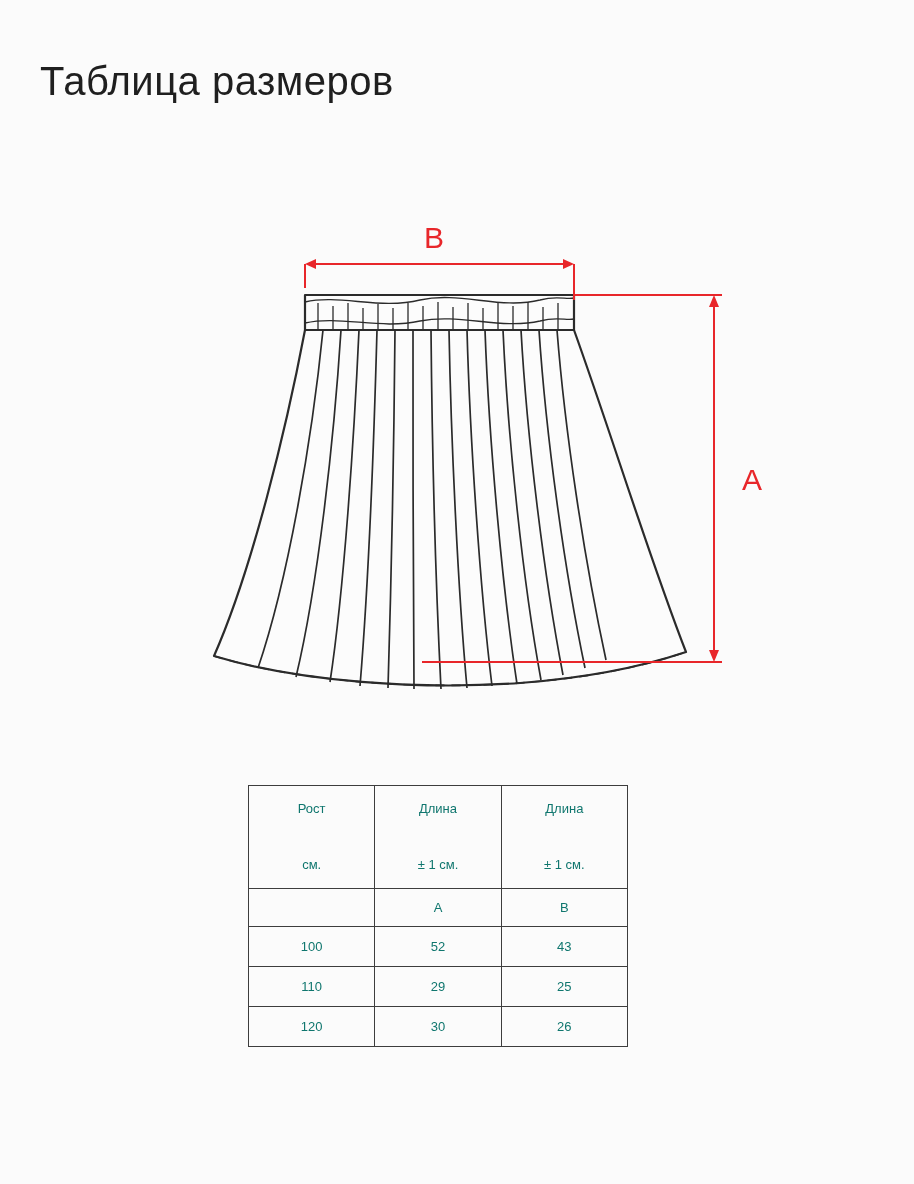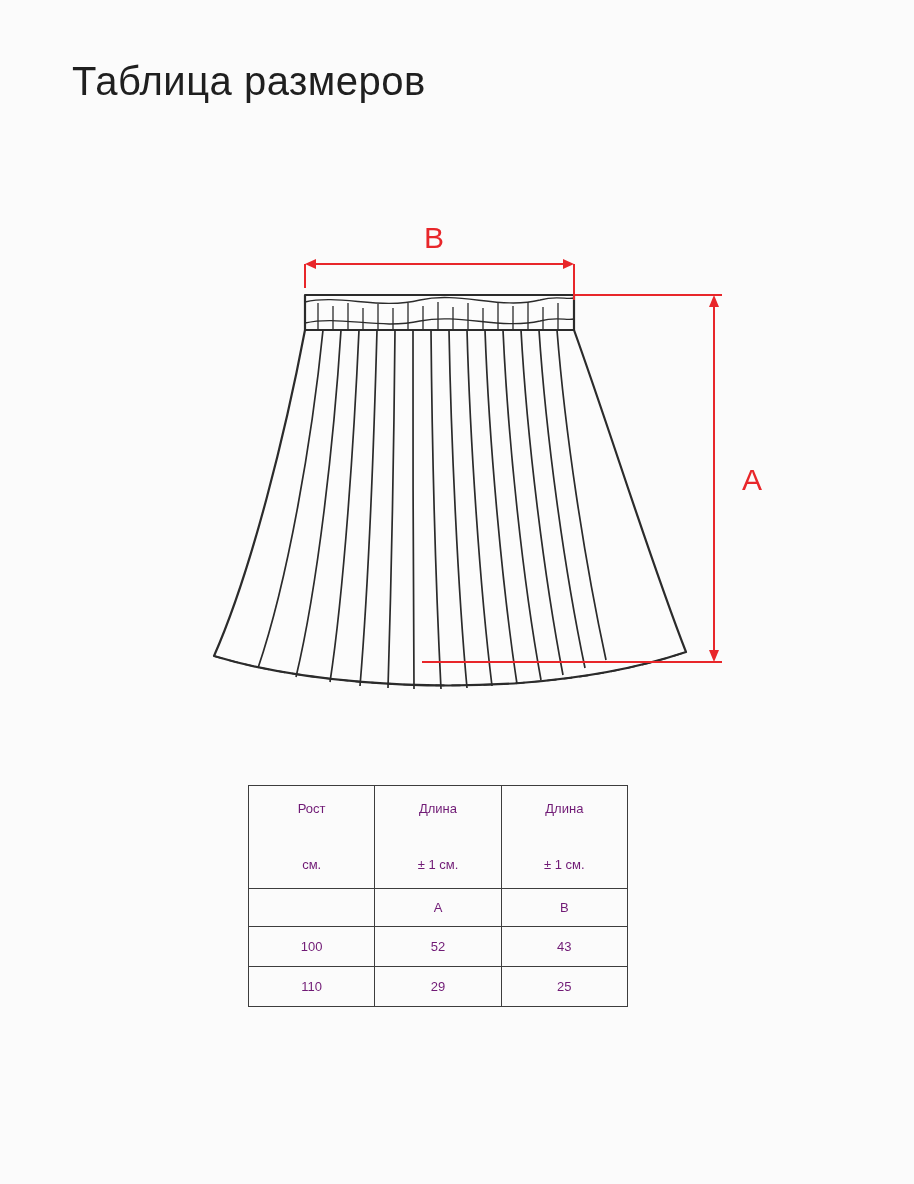--- a/index.html
+++ b/index.html
@@ -9,21 +9,21 @@
     height: 1184px;
     background: #fbfbfb;
     font-family: "Liberation Sans", sans-serif;
     color: #1c1c1c;
     position: relative;
     overflow: hidden;
   }
 
   .page-title {
     position: absolute;
-    left: 72px;
+    left: 40px;
     top: 30px;
     font-size: 40px;
     font-weight: 400;
     letter-spacing: 0.5px;
     color: #1f1f1f;
     line-height: 1.2;
   }
 
   .diagram-wrap {
     position: absolute;
@@ -42,21 +42,21 @@
   }
   table.size-table {
     border-collapse: collapse;
     width: 380px;
     table-layout: fixed;
   }
   table.size-table td {
     border: 1px solid #3d3d3d;
     text-align: center;
     font-size: 13px;
-    color: #701a75;
+    color: #0f766e;
     padding: 6px 2px;
     font-family: "Liberation Sans", sans-serif;
   }
   table.size-table td.head {
     height: 62px;
     vertical-align: middle;
     line-height: 2.6;
   }
   table.size-table td.sub {
     height: 38px;
@@ -185,15 +185,20 @@
       <tr>
         <td class="data">100</td>
         <td class="data">52</td>
         <td class="data">43</td>
       </tr>
       <tr>
         <td class="data">110</td>
         <td class="data">29</td>
         <td class="data">25</td>
       </tr>
+      <tr>
+        <td class="data">120</td>
+        <td class="data">30</td>
+        <td class="data">26</td>
+      </tr>
     </tbody>
   </table>
 </div>
 
 </body></html>

